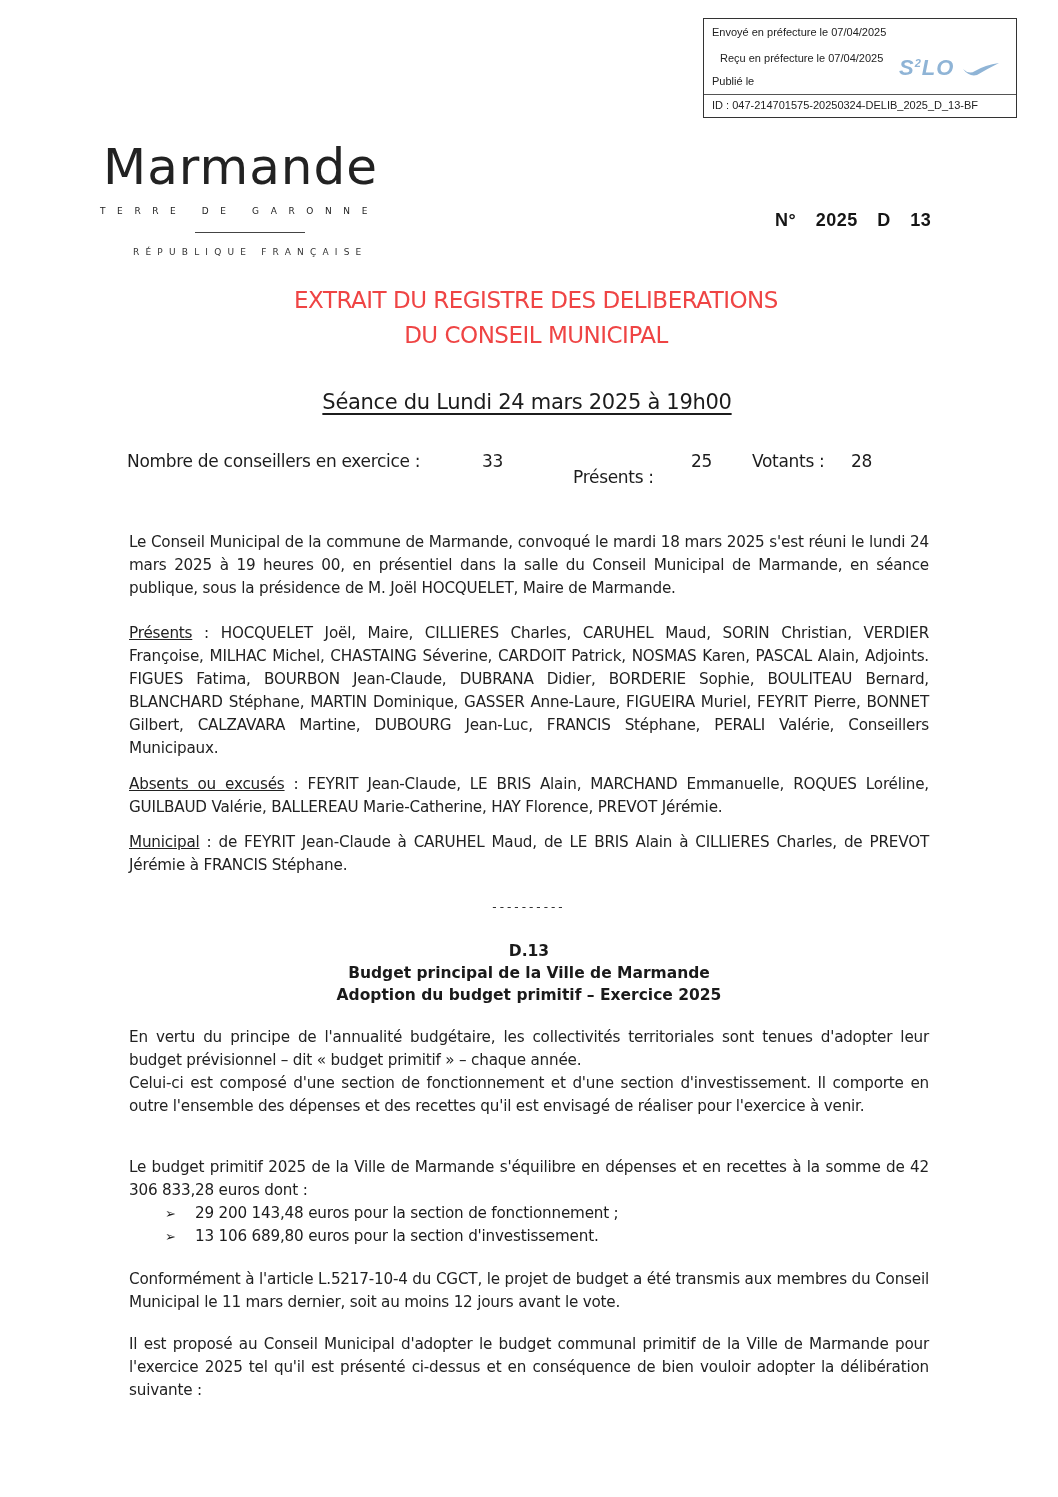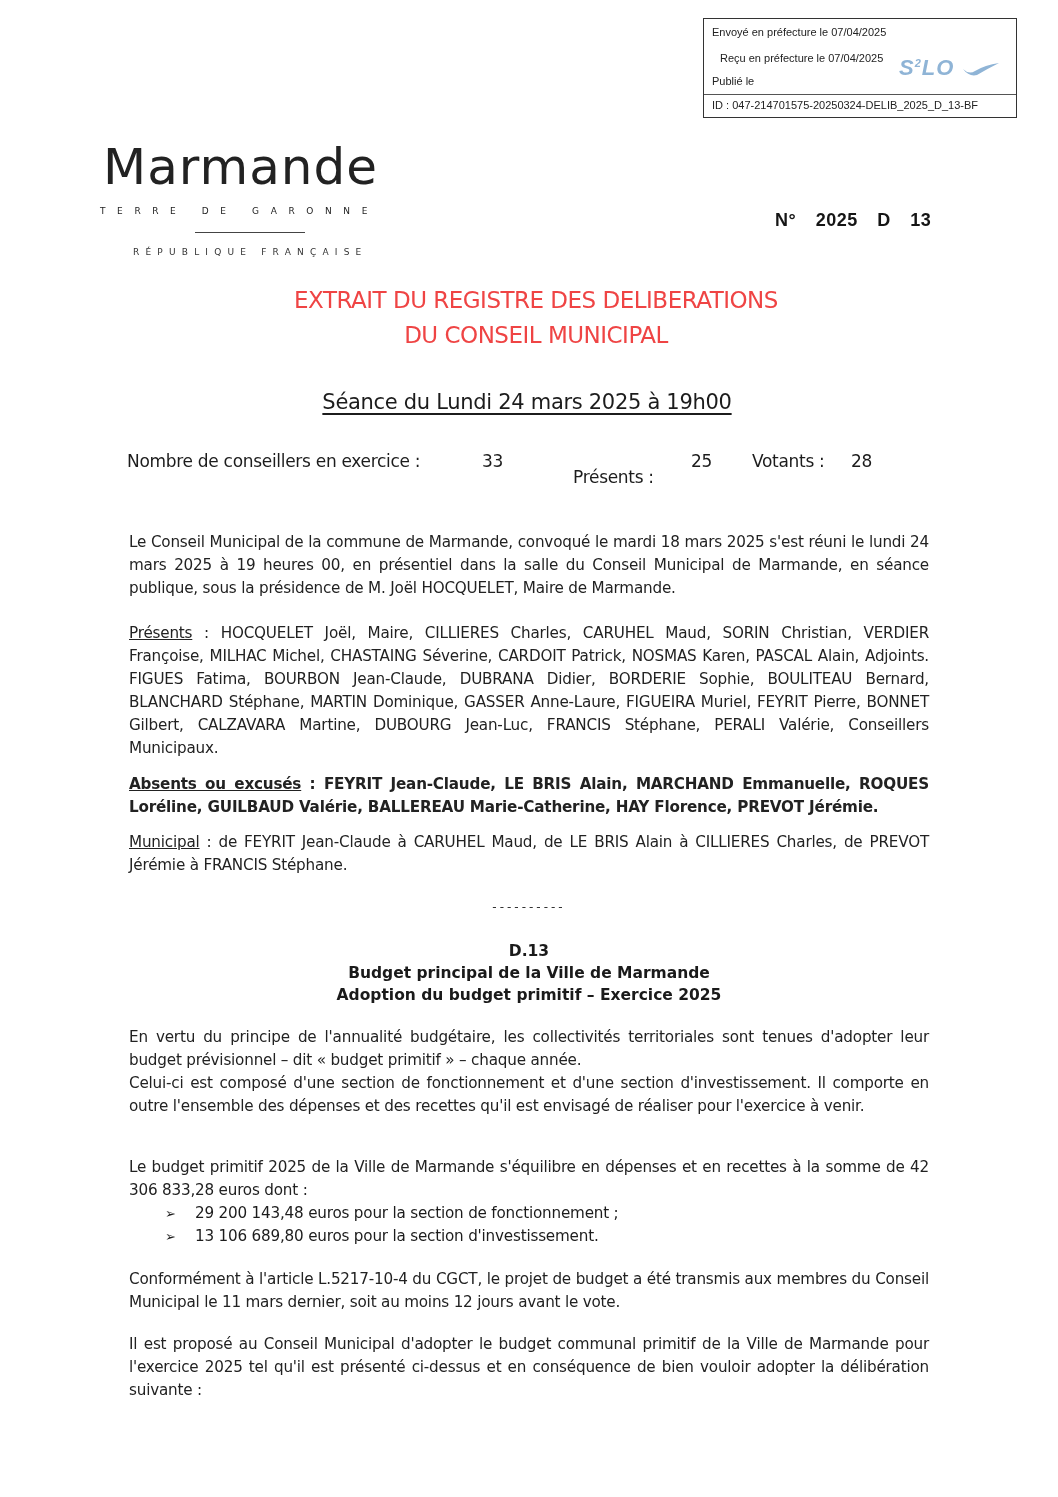--- a/index.html
+++ b/index.html
@@ -73,21 +73,21 @@
   <span style="left:446px;margin-top:16px;">Présents :</span>
   <span style="left:564px;">25</span>
   <span style="left:625px;">Votants :</span>
   <span style="left:724px;">28</span>
 </div>
 
 <div class="abs para" style="top:511px;margin-top:20px;">Le Conseil Municipal de la commune de Marmande, convoqué le mardi 18 mars 2025 s'est réuni le lundi 24 mars 2025 à 19 heures 00, en présentiel dans la salle du Conseil Municipal de Marmande, en séance publique, sous la présidence de M. Joël HOCQUELET, Maire de Marmande.</div>
 
 <div class="abs para" style="top:622px;"><span class="u">Présents</span><span> : HOCQUELET Joël, Maire, CILLIERES Charles, CARUHEL Maud, SORIN Christian, VERDIER Françoise, MILHAC Michel, CHASTAING Séverine, CARDOIT Patrick, NOSMAS Karen, PASCAL Alain, Adjoints. FIGUES Fatima, BOURBON Jean-Claude, DUBRANA Didier, BORDERIE Sophie, BOULITEAU Bernard, BLANCHARD Stéphane, MARTIN Dominique, GASSER Anne-Laure, FIGUEIRA Muriel, FEYRIT Pierre, BONNET Gilbert, CALZAVARA Martine, DUBOURG Jean-Luc, FRANCIS Stéphane, PERALI Valérie, Conseillers Municipaux.</span></div>
 
-<div class="abs para" style="top:773px;font-weight:bold;"><span class="u">Absents ou excusés</span><span> : FEYRIT Jean-Claude, LE BRIS Alain, MARCHAND Emmanuelle, ROQUES Loréline, GUILBAUD Valérie, BALLEREAU Marie-Catherine, HAY Florence, PREVOT Jérémie.</span></div>
+<div class="abs para" style="top:773px;"><span class="u">Absents ou excusés</span><span> : FEYRIT Jean-Claude, LE BRIS Alain, MARCHAND Emmanuelle, ROQUES Loréline, GUILBAUD Valérie, BALLEREAU Marie-Catherine, HAY Florence, PREVOT Jérémie.</span></div>
 
 <div class="abs para" style="top:831px;"><span class="u">Municipal</span><span> : de FEYRIT Jean-Claude à CARUHEL Maud, de LE BRIS Alain à CILLIERES Charles, de PREVOT Jérémie à FRANCIS Stéphane.</span></div>
 
 <div class="abs dashes">----------</div>
 
 <div class="abs dtitle" style="top:940px;">D.13</div>
 <div class="abs dtitle" style="top:962px;">Budget principal de la Ville de Marmande</div>
 <div class="abs dtitle" style="top:984px;">Adoption du budget primitif – Exercice 2025</div>
 
 <div class="abs para" style="top:1026px;">En vertu du principe de l'annualité budgétaire, les collectivités territoriales sont tenues d'adopter leur budget prévisionnel – dit « budget primitif » – chaque année.</div>

